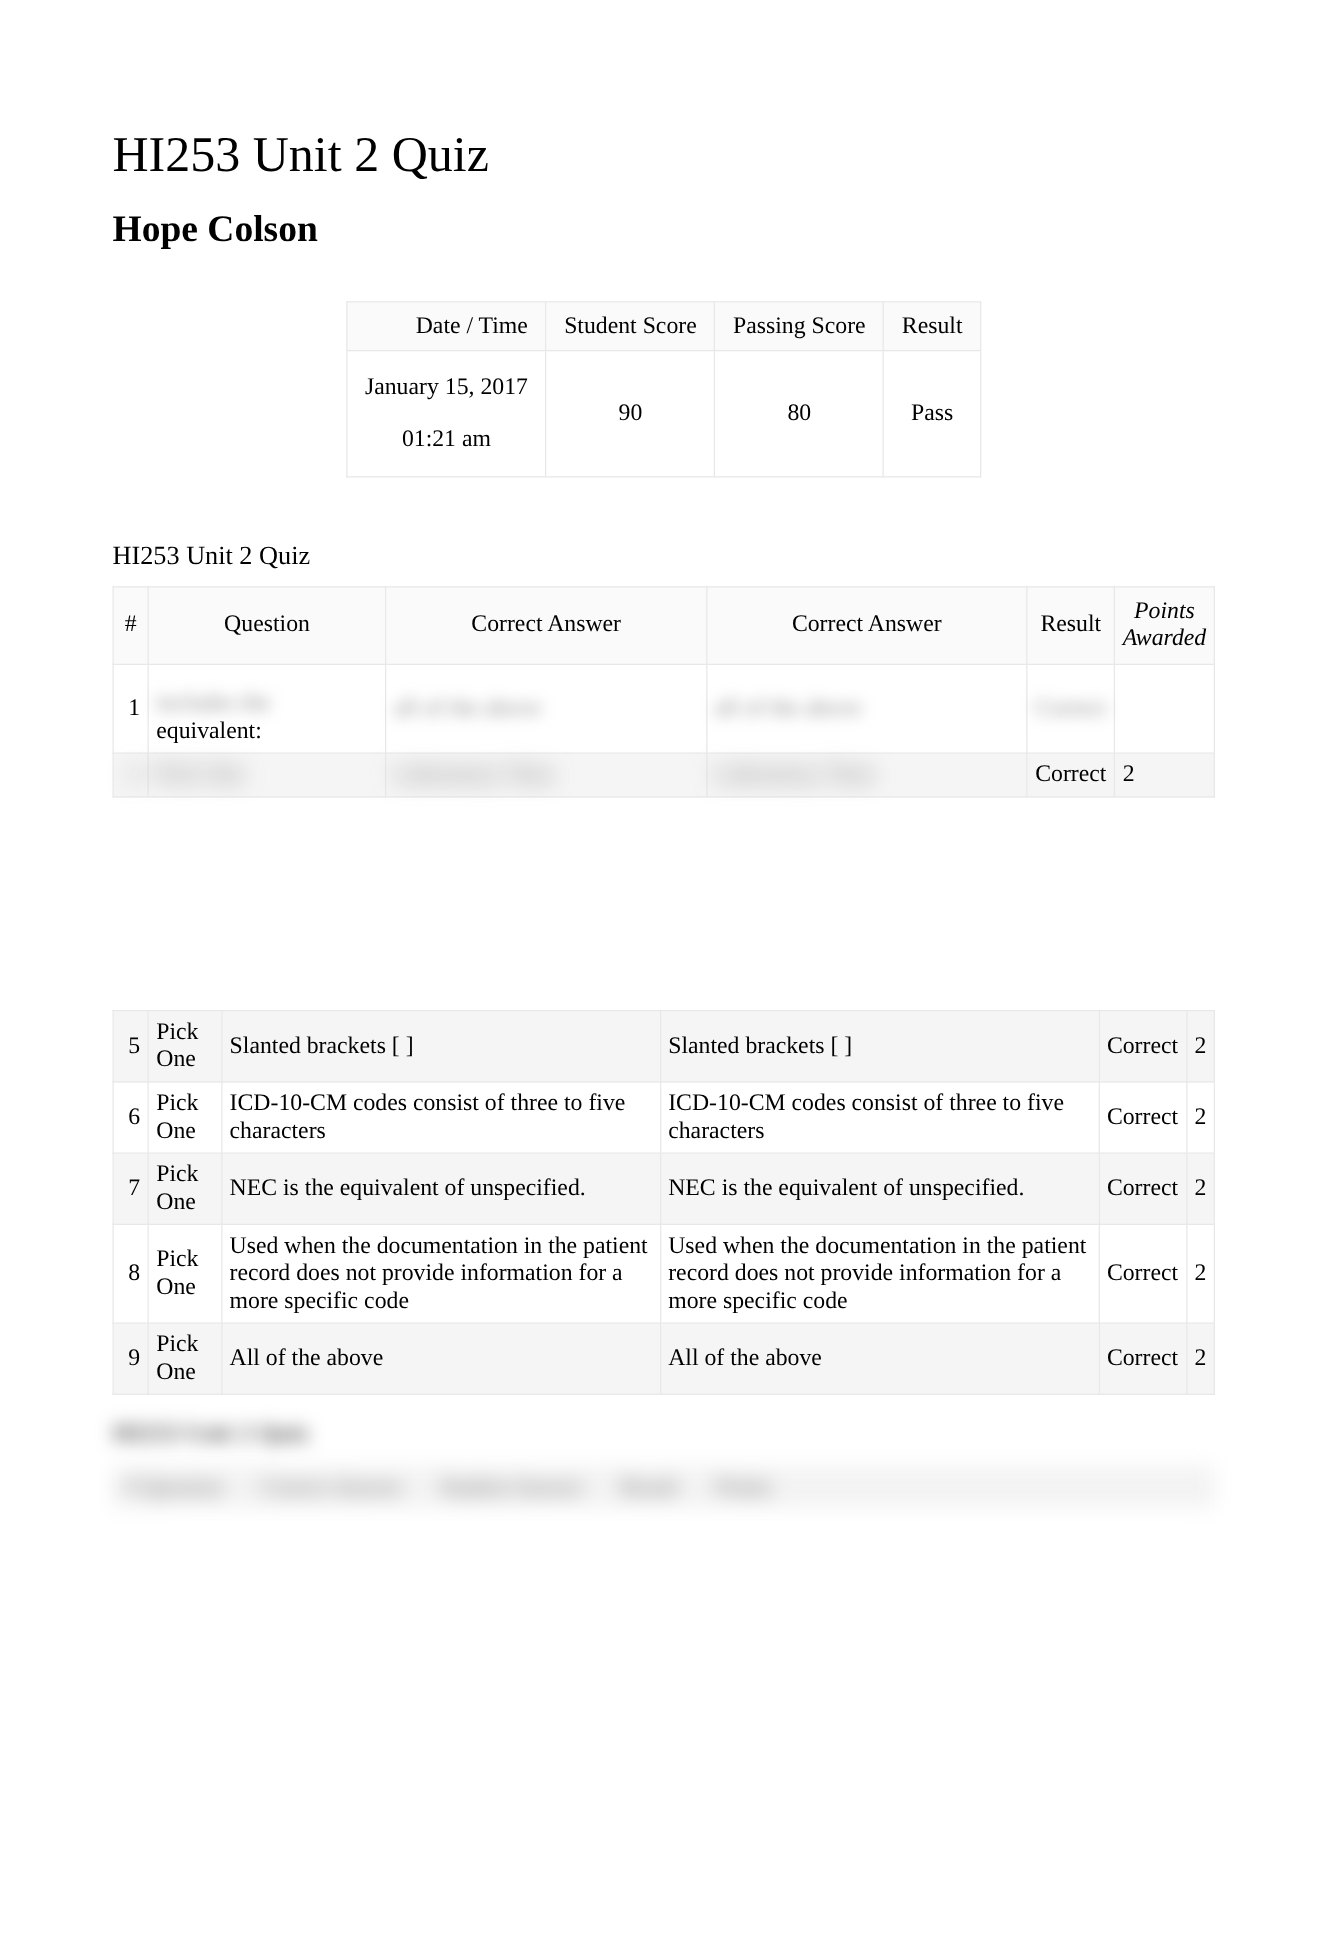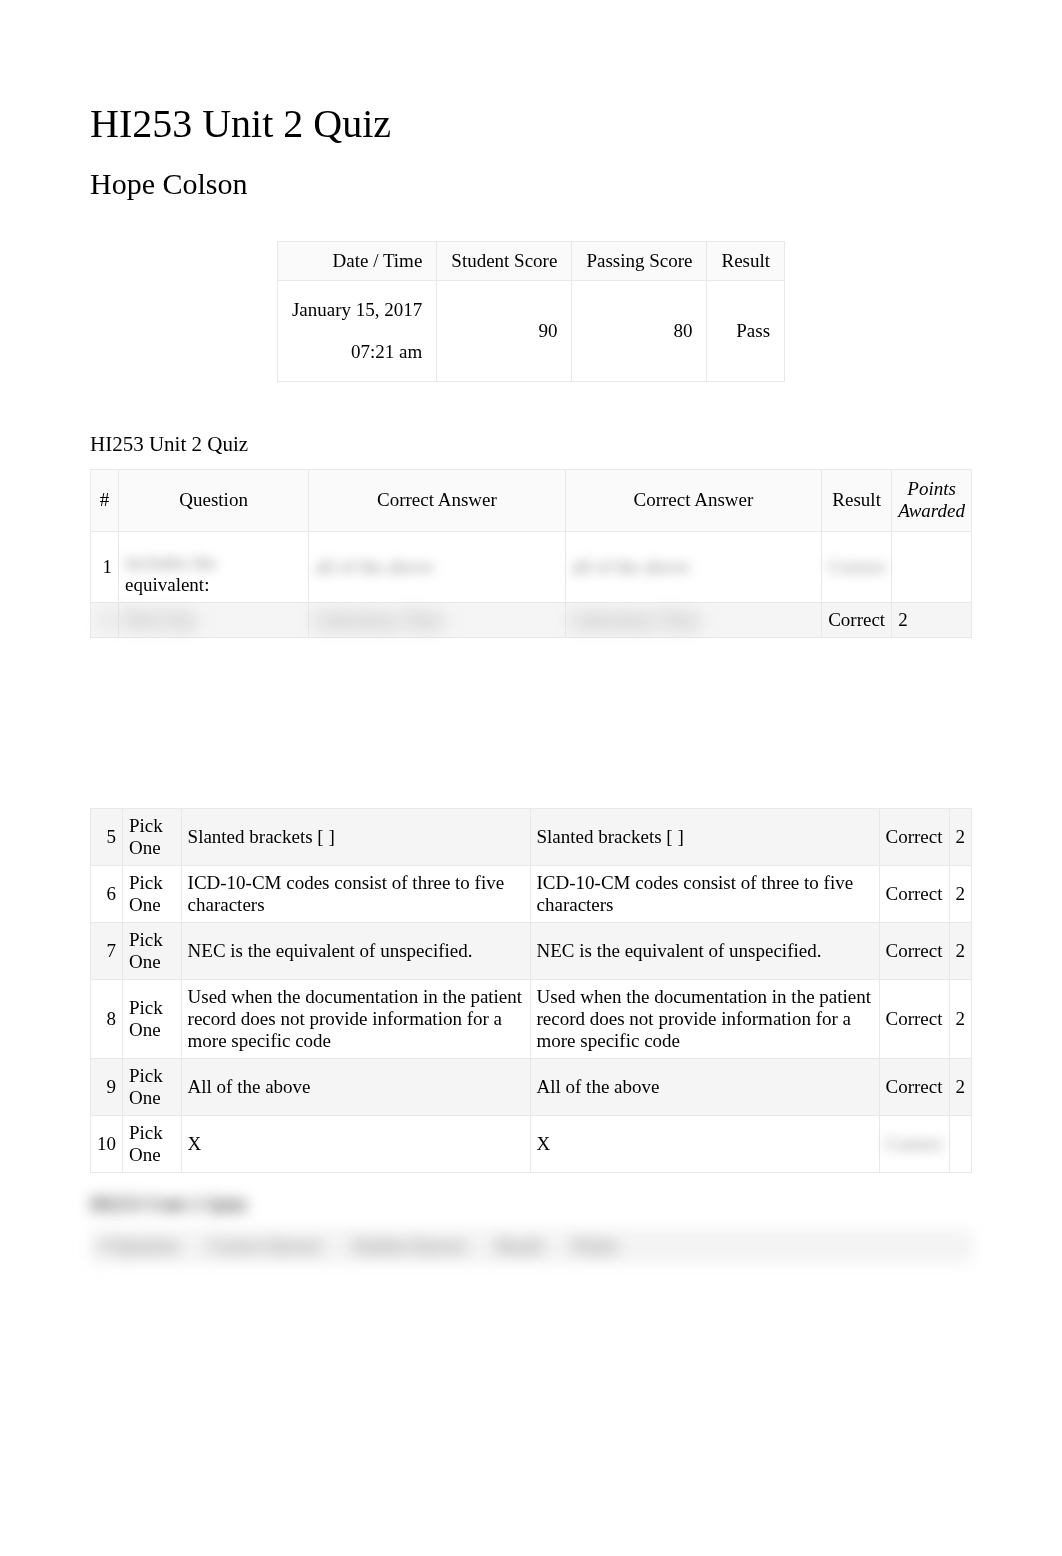--- a/index.html
+++ b/index.html
@@ -14,31 +14,31 @@
       width: 1062px;
       color: #000;
     }
     h1 {
       font-size: 40px;
       font-weight: normal;
       margin-bottom: 20px;
     }
     h2 {
       font-size: 30px;
-      font-weight: normal;
+      font-weight: bold;
       margin-bottom: 40px;
     }
     .summary-table {
       border-collapse: collapse;
       margin: 0 auto 50px auto;
     }
     .summary-table th,
     .summary-table td {
       padding: 8px 14px;
-      text-align: right;
+      text-align: center;
       font-size: 19px;
       font-weight: normal;
       vertical-align: middle;
       border: 1px solid #e8e8e8;
     }
     .summary-table th {
       background: #fafafa;
       text-align: right;
     }
     .summary-table td.date-cell {
@@ -131,21 +131,21 @@
       <th>Date / Time</th>
       <th>Student Score</th>
       <th>Passing Score</th>
       <th>Result</th>
     </tr>
   </thead>
   <tbody>
     <tr>
       <td class="date-cell">
         <div>January 15, 2017</div>
-        <div>07:21 am</div>
+        <div>01:21 am</div>
       </td>
       <td>90</td>
       <td>80</td>
       <td>Pass</td>
     </tr>
   </tbody>
 </table>
 
 <div class="section-title">HI253 Unit 2 Quiz</div>
 
@@ -221,28 +221,20 @@
         <td class="points">2</td>
       </tr>
       <tr class="alt">
         <td class="num">9</td>
         <td>Pick One</td>
         <td>All of the above</td>
         <td>All of the above</td>
         <td class="result">Correct</td>
         <td class="points">2</td>
       </tr>
-      <tr>
-        <td class="num">10</td>
-        <td>Pick One</td>
-        <td>X</td>
-        <td>X</td>
-        <td class="result"><span class="blur">Correct</span></td>
-        <td class="points"></td>
-      </tr>
     </tbody>
 </table>
 
 <div class="bottom-blur-section">
   <div class="bottom-blur-title">HI253 Unit 2 Quiz</div>
   <div class="bottom-blur-row" id="bottom-blur-row">
       <span># Question</span>
       <span>Correct Answer</span>
       <span>Student Answer</span>
       <span>Result</span>

